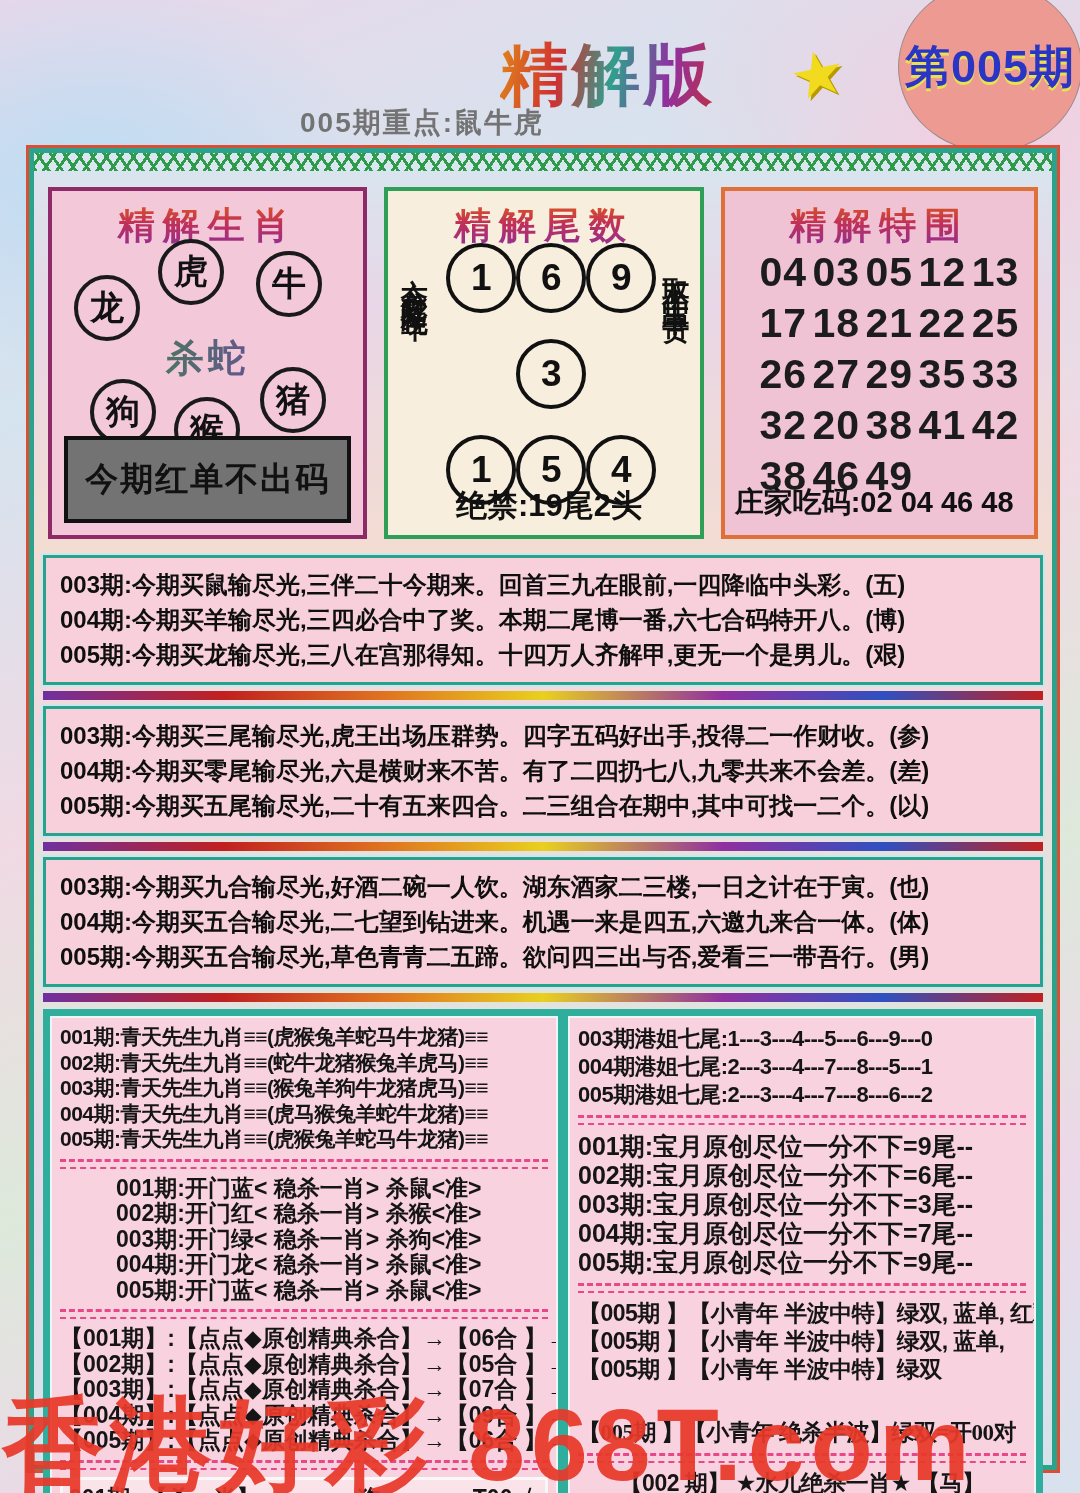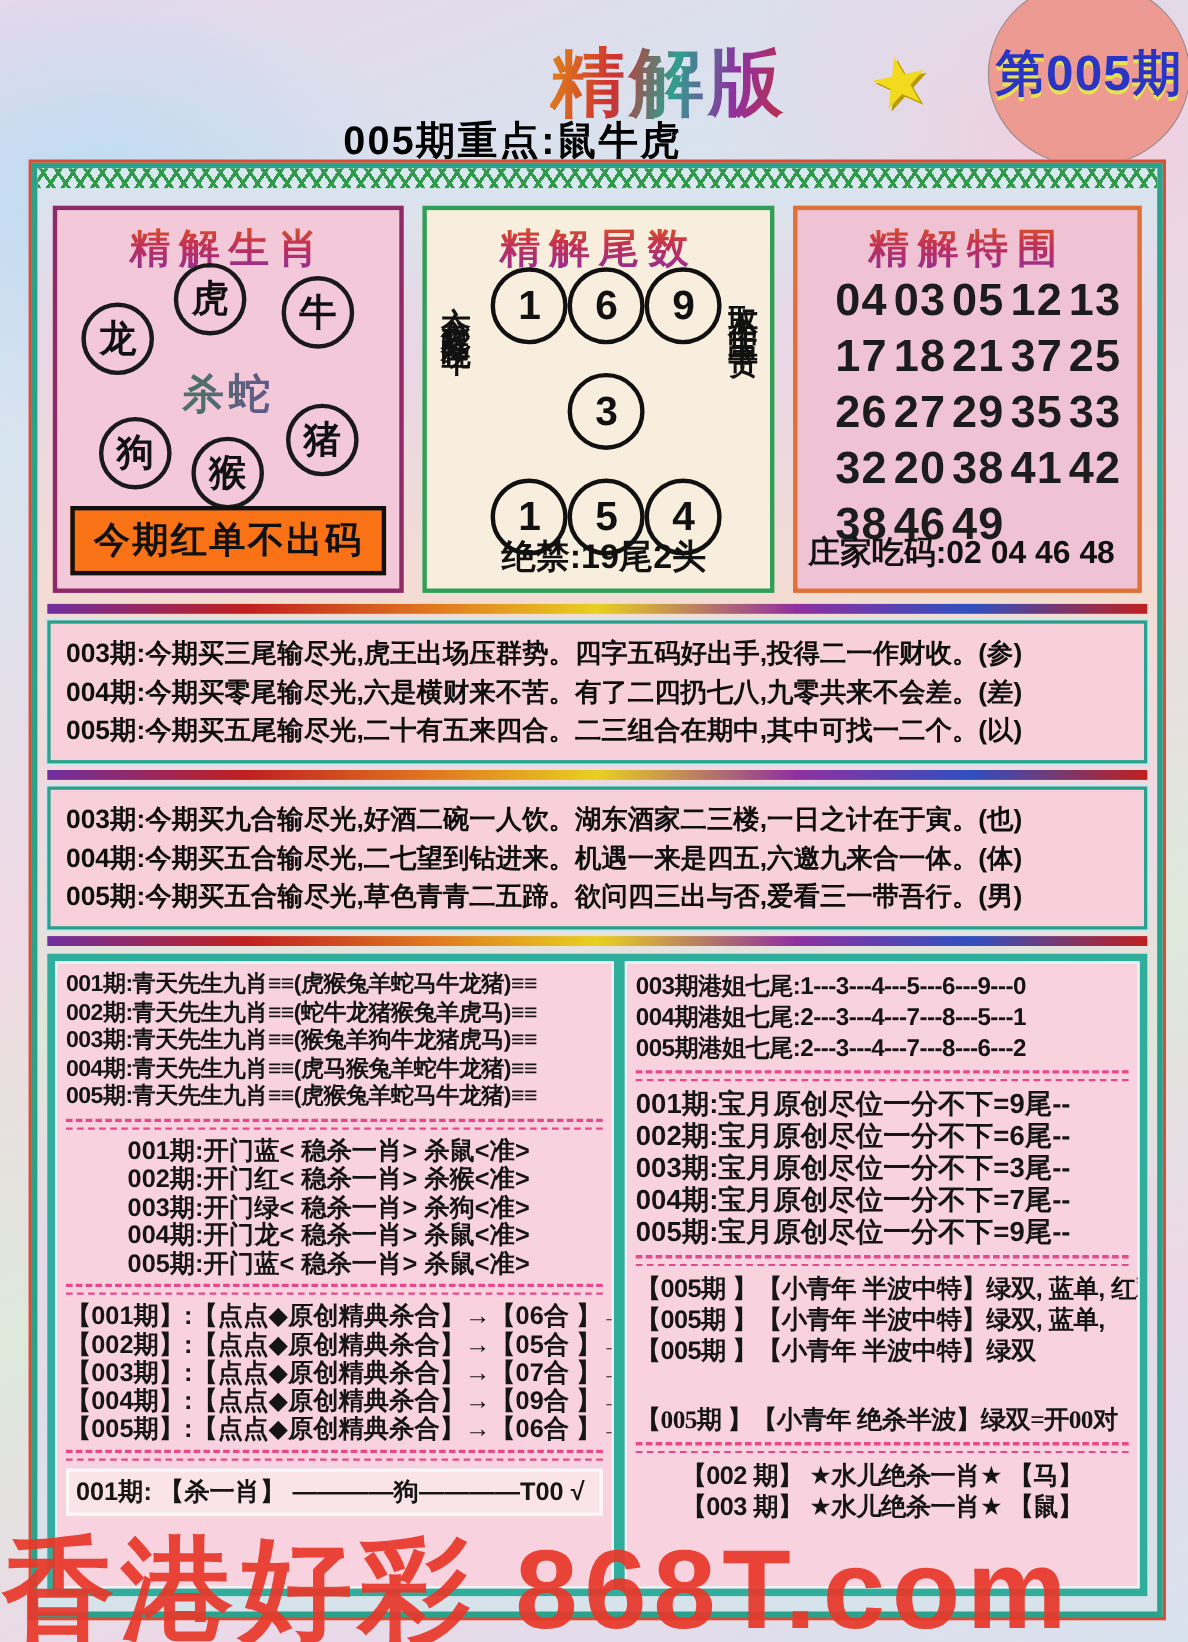--- a/index.html
+++ b/index.html
@@ -14,43 +14,43 @@
   }
   .gtx{-webkit-background-clip:text;background-clip:text;color:transparent;}
   
   .main-title{position:absolute;left:500px;top:30px;font-size:68px;letter-spacing:4px;
     background-image:linear-gradient(100deg,#e08818,#d03030 28%,#2f9f8e 52%,#9030a0 76%,#c03040);
     text-shadow:none;}
   .star{position:absolute;left:790px;top:38px;font-size:62px;color:#f2da1e;text-shadow:2px 3px 0 #b89a00;transform:rotate(-12deg);}
   .issue-circle{position:absolute;left:898px;top:-18px;width:182px;height:168px;border-radius:50%;
     background:#ec9a92;border:1px solid #9a8a8a;display:flex;align-items:center;justify-content:center;}
   .issue-circle span{font-size:45px;color:#2b35c5;text-shadow:0 3px 0 #e8e050;letter-spacing:1px;}
-  .focus-line{position:absolute;left:312px;top:104px;font-size:36px;color:#000000;letter-spacing:2px;}
+  .focus-line{position:absolute;left:300px;top:104px;font-size:28px;color:#737373;letter-spacing:2px;}
   
   .frame{position:absolute;left:26px;top:145px;width:1028px;height:1322px;
     border:3px solid #d94f35;background:#cfe2ec;}
   .frame-inner{position:absolute;inset:0;border:5px solid #2ba38c;
     background:linear-gradient(180deg,#d7e6ef 0%,#e9d6e6 12%,#f3dcd2 30%,#efd9e2 45%,#dfe7da 60%,#e8d8e8 75%,#d6e3ea 100%);}
   .zigzag{height:18px;margin:0;background-color:#d9e7f0;
     background-image:repeating-linear-gradient(-55deg,#2e9a4a 0 3px,transparent 3px 11px),
                      repeating-linear-gradient(55deg,#2e9a4a 0 3px,transparent 3px 11px);}
   
   .boxes-row{display:flex;gap:17px;padding:16px 14px 10px;}
   .box{position:relative;height:352px;box-sizing:border-box;}
   .box-z{width:324px;background:#f3c9da;border:4px solid #8e2a68;}
   .box-t{width:324px;background:#f7eedd;border:4px solid #2f9e56;}
   .box-s{width:322px;background:#efc3d3;border:4px solid #df7038;}
   .box-title{text-align:center;font-size:37px;margin-top:10px;letter-spacing:8px;
     background-image:linear-gradient(180deg,#e05a18 0%,#c03058 45%,#8a2ea0 100%);}
   .zcircle{position:absolute;width:58px;height:58px;border:4px solid #1a1a1a;border-radius:50%;
     display:flex;align-items:center;justify-content:center;font-size:34px;color:#111;}
   .kill-text{position:absolute;left:0;right:0;top:142px;text-align:center;font-size:38px;letter-spacing:4px;
     background-image:linear-gradient(90deg,#2f9a30,#8030c0);}
-  .red-note{position:absolute;left:12px;right:12px;bottom:12px;border:4px solid #111;background:#f97316;
-    text-align:center;font-size:33px;padding:5px 0;color:#111;letter-spacing:2px;}
+  .red-note{position:absolute;left:12px;right:12px;bottom:12px;border:4px solid #111;background:#737373;
+    text-align:center;font-size:33px;padding:17px 0;color:#111;letter-spacing:2px;}
   .vtext{position:absolute;top:66px;writing-mode:vertical-rl;text-orientation:upright;
     font-size:27px;color:#111;letter-spacing:6px;}
   .vleft{left:8px;} .vright{right:6px;}
   .tail-grid{position:absolute;left:58px;right:58px;top:52px;display:grid;
     grid-template-columns:repeat(3,1fr);row-gap:26px;justify-items:center;}
   .ncircle{width:62px;height:62px;border:4px solid #111;border-radius:50%;
     display:flex;align-items:center;justify-content:center;font-size:37px;color:#111;}
   .tail-footer{position:absolute;bottom:8px;left:0;right:0;text-align:center;font-size:31px;color:#111;padding-left:10px;}
   .num-grid{padding:58px 12px 0;display:grid;grid-template-columns:repeat(5,1fr);row-gap:4px;margin-left:20px;}
   .num-grid div{font-size:41px;color:#1c1c1c;text-align:center;letter-spacing:1px;}
@@ -130,40 +130,45 @@
         <div class="box-title gtx" style="position:absolute;left:0;right:0;top:0;">精解特围</div>
         <div class="num-grid">
           <div>04</div>
           <div>03</div>
           <div>05</div>
           <div>12</div>
           <div>13</div>
           <div>17</div>
           <div>18</div>
           <div>21</div>
-          <div>37</div>
+          <div>22</div>
           <div>25</div>
           <div>26</div>
           <div>27</div>
           <div>29</div>
           <div>35</div>
           <div>33</div>
           <div>32</div>
           <div>20</div>
           <div>38</div>
           <div>41</div>
           <div>42</div>
           <div>38</div>
           <div>46</div>
           <div>49</div>
         </div>
         <div class="eat-line">庄家吃码:02 04 46 48</div>
       </section>
     </div>
 
+    <section class="band">
+      <p>003期:今期买鼠输尽光,三伴二十今期来。回首三九在眼前,一四降临中头彩。(五)</p>
+      <p>004期:今期买羊输尽光,三四必合中了奖。本期二尾博一番,六七合码特开八。(博)</p>
+      <p>005期:今期买龙输尽光,三八在宫那得知。十四万人齐解甲,更无一个是男儿。(艰)</p>
+    </section>
     <div class="rainbow-gap"></div>
     <section class="band">
       <p>003期:今期买三尾输尽光,虎王出场压群势。四字五码好出手,投得二一作财收。(参)</p>
       <p>004期:今期买零尾输尽光,六是横财来不苦。有了二四扔七八,九零共来不会差。(差)</p>
       <p>005期:今期买五尾输尽光,二十有五来四合。二三组合在期中,其中可找一二个。(以)</p>
     </section>
     <div class="rainbow-gap"></div>
     <section class="band">
       <p>003期:今期买九合输尽光,好酒二碗一人饮。湖东酒家二三楼,一日之计在于寅。(也)</p>
       <p>004期:今期买五合输尽光,二七望到钻进来。机遇一来是四五,六邀九来合一体。(体)</p>

